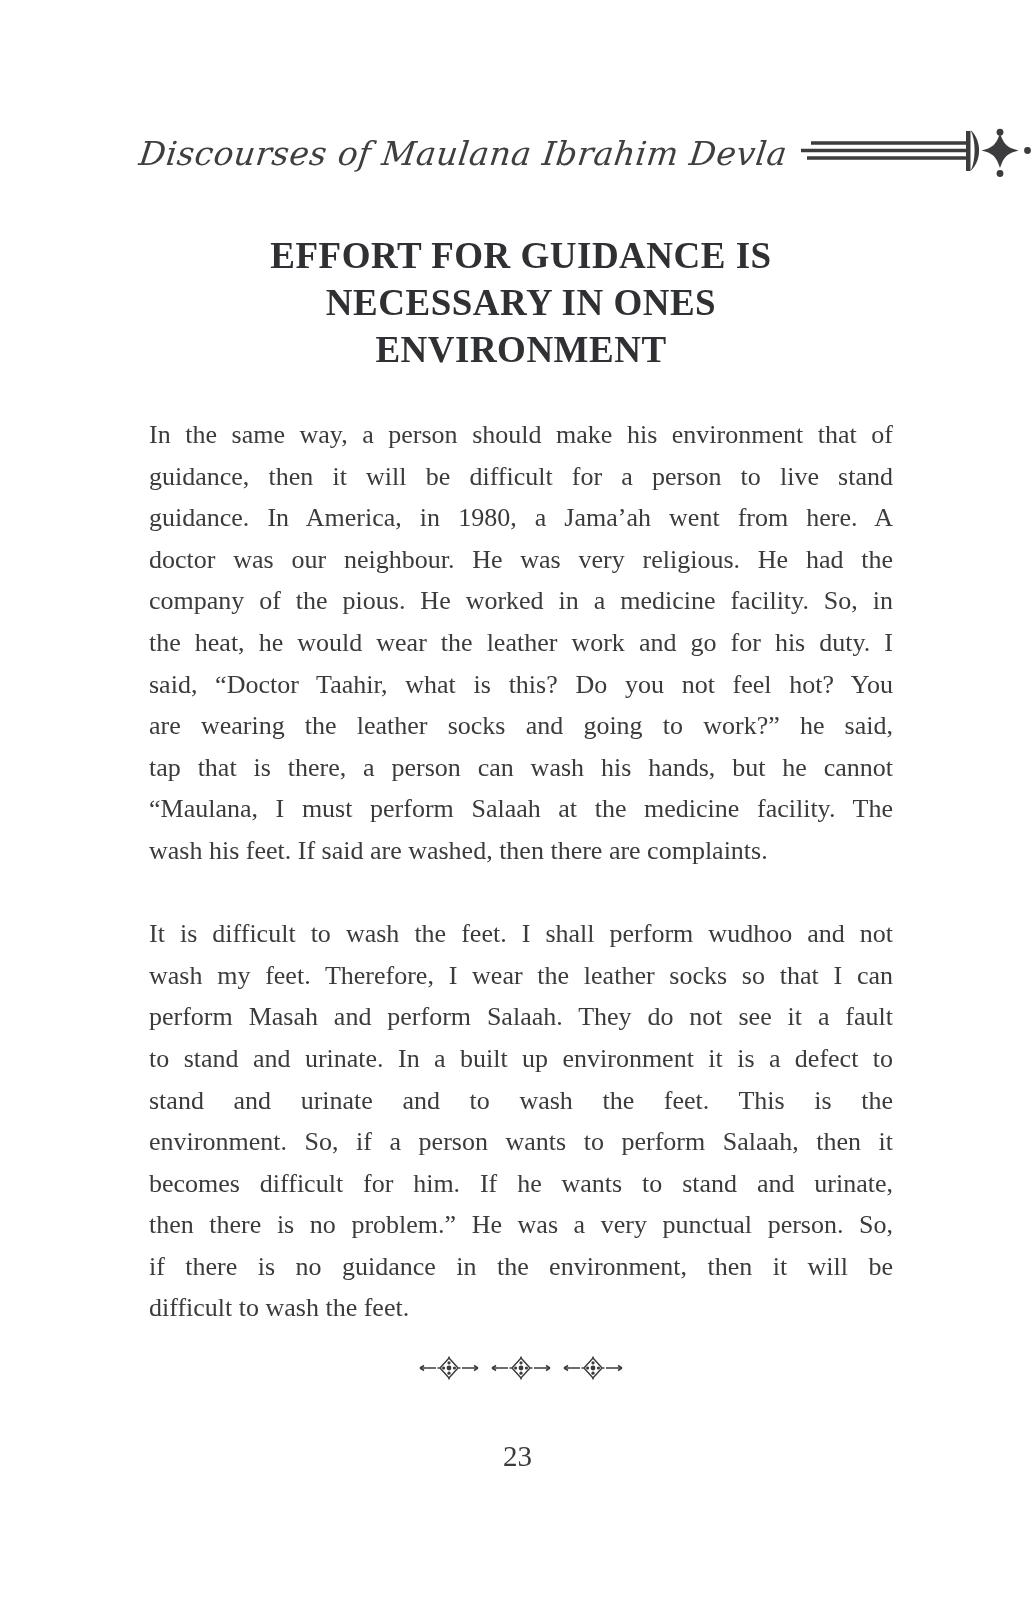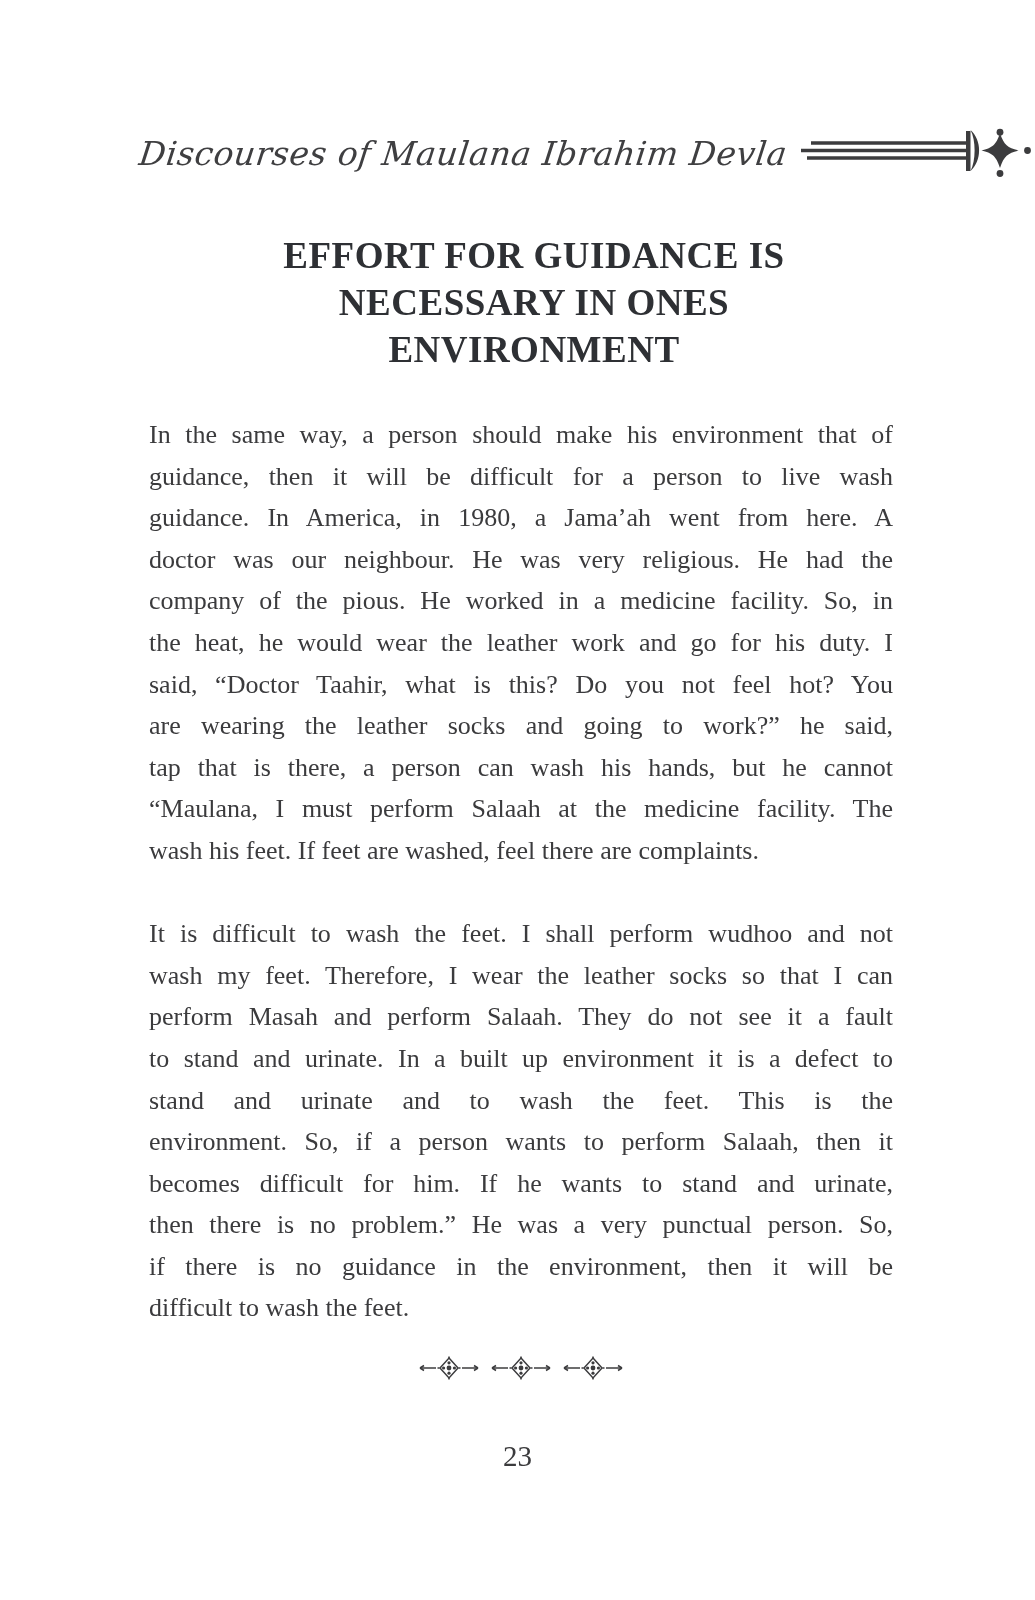--- a/index.html
+++ b/index.html
@@ -31,21 +31,21 @@
     white-space: nowrap;
     transform: skewX(-7deg);
     transform-origin: left bottom;
   }
   .header-rule { flex: 0 0 auto; margin-left: 12px; margin-top: 2px; }
 
   
   .chapter-title {
     position: absolute;
     top: 232px;
-    left: 150px;
+    left: 137px;
     width: 768px;
     margin: 0;
     text-align: center;
     font-weight: bold;
     font-size: 37px;
     line-height: 47px;
     letter-spacing: 0.5px;
     color: var(--title-ink, #2e3034);
   }
 
@@ -113,30 +113,30 @@
 
   <h1 class="chapter-title" id="title-block">
       <div class="title-line">EFFORT FOR GUIDANCE IS</div>
       <div class="title-line">NECESSARY IN ONES</div>
       <div class="title-line">ENVIRONMENT</div>
     </h1>
 
   <main class="body-text" id="body-block">
       <div class="paragraph">
         <div class="text-line">In the same way, a person should make his environment that of</div>
-        <div class="text-line">guidance, then it will be difficult for a person to live wash</div>
+        <div class="text-line">guidance, then it will be difficult for a person to live stand</div>
         <div class="text-line">guidance. In America, in 1980, a Jama’ah went from here. A</div>
         <div class="text-line">doctor was our neighbour. He was very religious. He had the</div>
         <div class="text-line">company of the pious. He worked in a medicine facility. So, in</div>
         <div class="text-line">the heat, he would wear the leather work and go for his duty. I</div>
         <div class="text-line">said, “Doctor Taahir, what is this? Do you not feel hot? You</div>
         <div class="text-line">are wearing the leather socks and going to work?” he said,</div>
         <div class="text-line">tap that is there, a person can wash his hands, but he cannot</div>
         <div class="text-line">“Maulana, I must perform Salaah at the medicine facility. The</div>
-        <div class="text-line last">wash his feet. If feet are washed, feel there are complaints.</div>
+        <div class="text-line last">wash his feet. If said are washed, then there are complaints.</div>
       </div>
       <div class="paragraph">
         <div class="text-line">It is difficult to wash the feet. I shall perform wudhoo and not</div>
         <div class="text-line">wash my feet. Therefore, I wear the leather socks so that I can</div>
         <div class="text-line">perform Masah and perform Salaah. They do not see it a fault</div>
         <div class="text-line">to stand and urinate. In a built up environment it is a defect to</div>
         <div class="text-line">stand and urinate and to wash the feet. This is the</div>
         <div class="text-line">environment. So, if a person wants to perform Salaah, then it</div>
         <div class="text-line">becomes difficult for him. If he wants to stand and urinate,</div>
         <div class="text-line">then there is no problem.” He was a very punctual person. So,</div>

